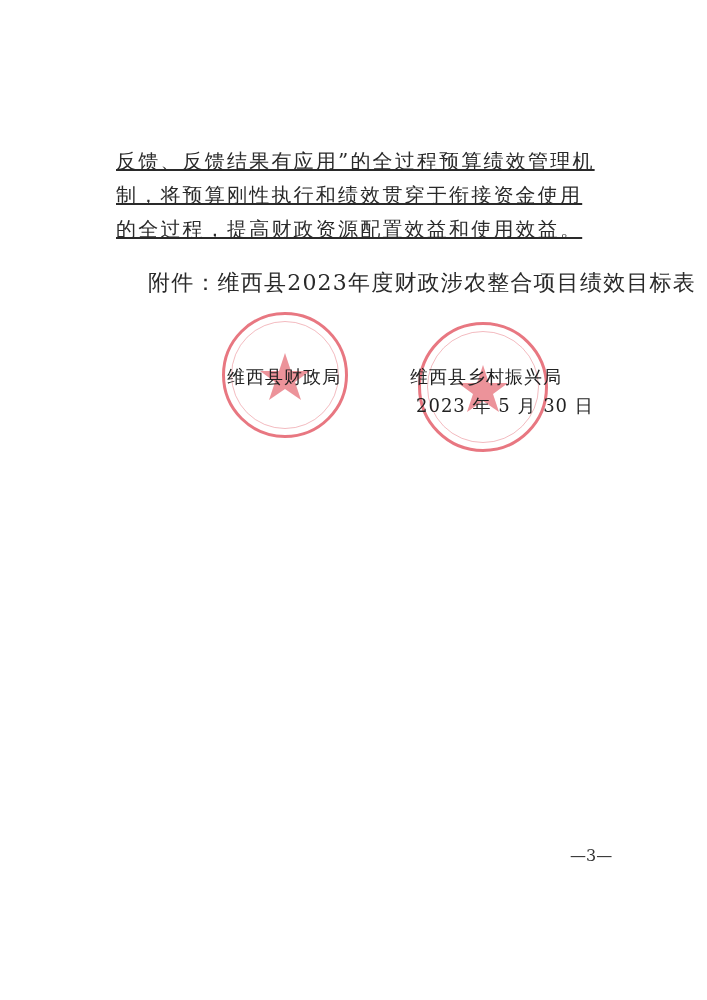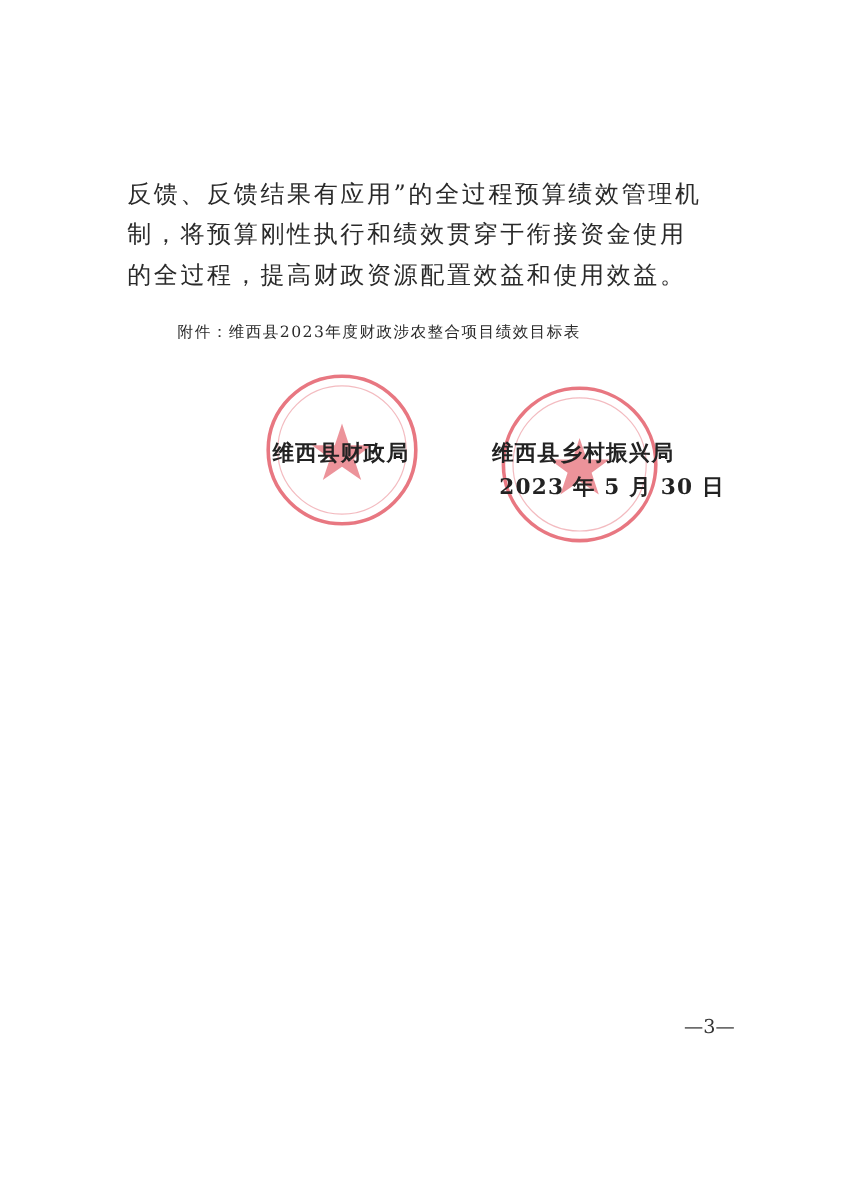--- a/index.html
+++ b/index.html
@@ -1,35 +1,35 @@
 <!DOCTYPE html>
 <html><head>
 <meta charset="utf-8">
 <style>
   html, body { margin: 0; padding: 0; }
   body {
     width: 707px; height: 1000px; background: #ffffff; position: relative; overflow: hidden;
     font-family: "DejaVu Serif", "Liberation Serif", serif; color: #2a2a2a;
   }
   .para {
-    position: absolute; left: 106px; width: 480px;
-    font-size: 20px; line-height: 34px; letter-spacing: 2.2px;
+    position: absolute; left: 116px; width: 480px;
+    font-size: 20px; line-height: 34px; letter-spacing: 2.2px; text-decoration: underline;
   }
   .attach {
     position: absolute; left: 148px; top: 268px;
-    font-size: 13px; letter-spacing: 1.2px; white-space: nowrap;
+    font-size: 22px; letter-spacing: 1.2px; white-space: nowrap;
   }
   .seal {
     position: absolute; border: 3px solid #e4606c; border-radius: 50%;
     opacity: 0.85;
   }
   .seal .inner { position:absolute; inset:6px; border:1px solid rgba(228,96,108,0.5); border-radius:50%; }
   .seal svg { position:absolute; left:0; top:0; width:100%; height:100%; }
   .sig {
-    position: absolute; font-size: 18px; letter-spacing: 1px; white-space: nowrap; color:#222;font-weight:bold;
+    position: absolute; font-size: 18px; letter-spacing: 1px; white-space: nowrap; color:#222;
   }
   .pagenum {
     position: absolute; left: 570px; top: 846px; font-size: 16px; color:#333; white-space: nowrap;
   }
 </style>
 </head>
 <body>
 
 <div class="para" style="top:144px;">反馈、反馈结果有应用”的全过程预算绩效管理机制，将预算刚性执行和绩效贯穿于衔接资金使用的全过程，提高财政资源配置效益和使用效益。</div>
 

